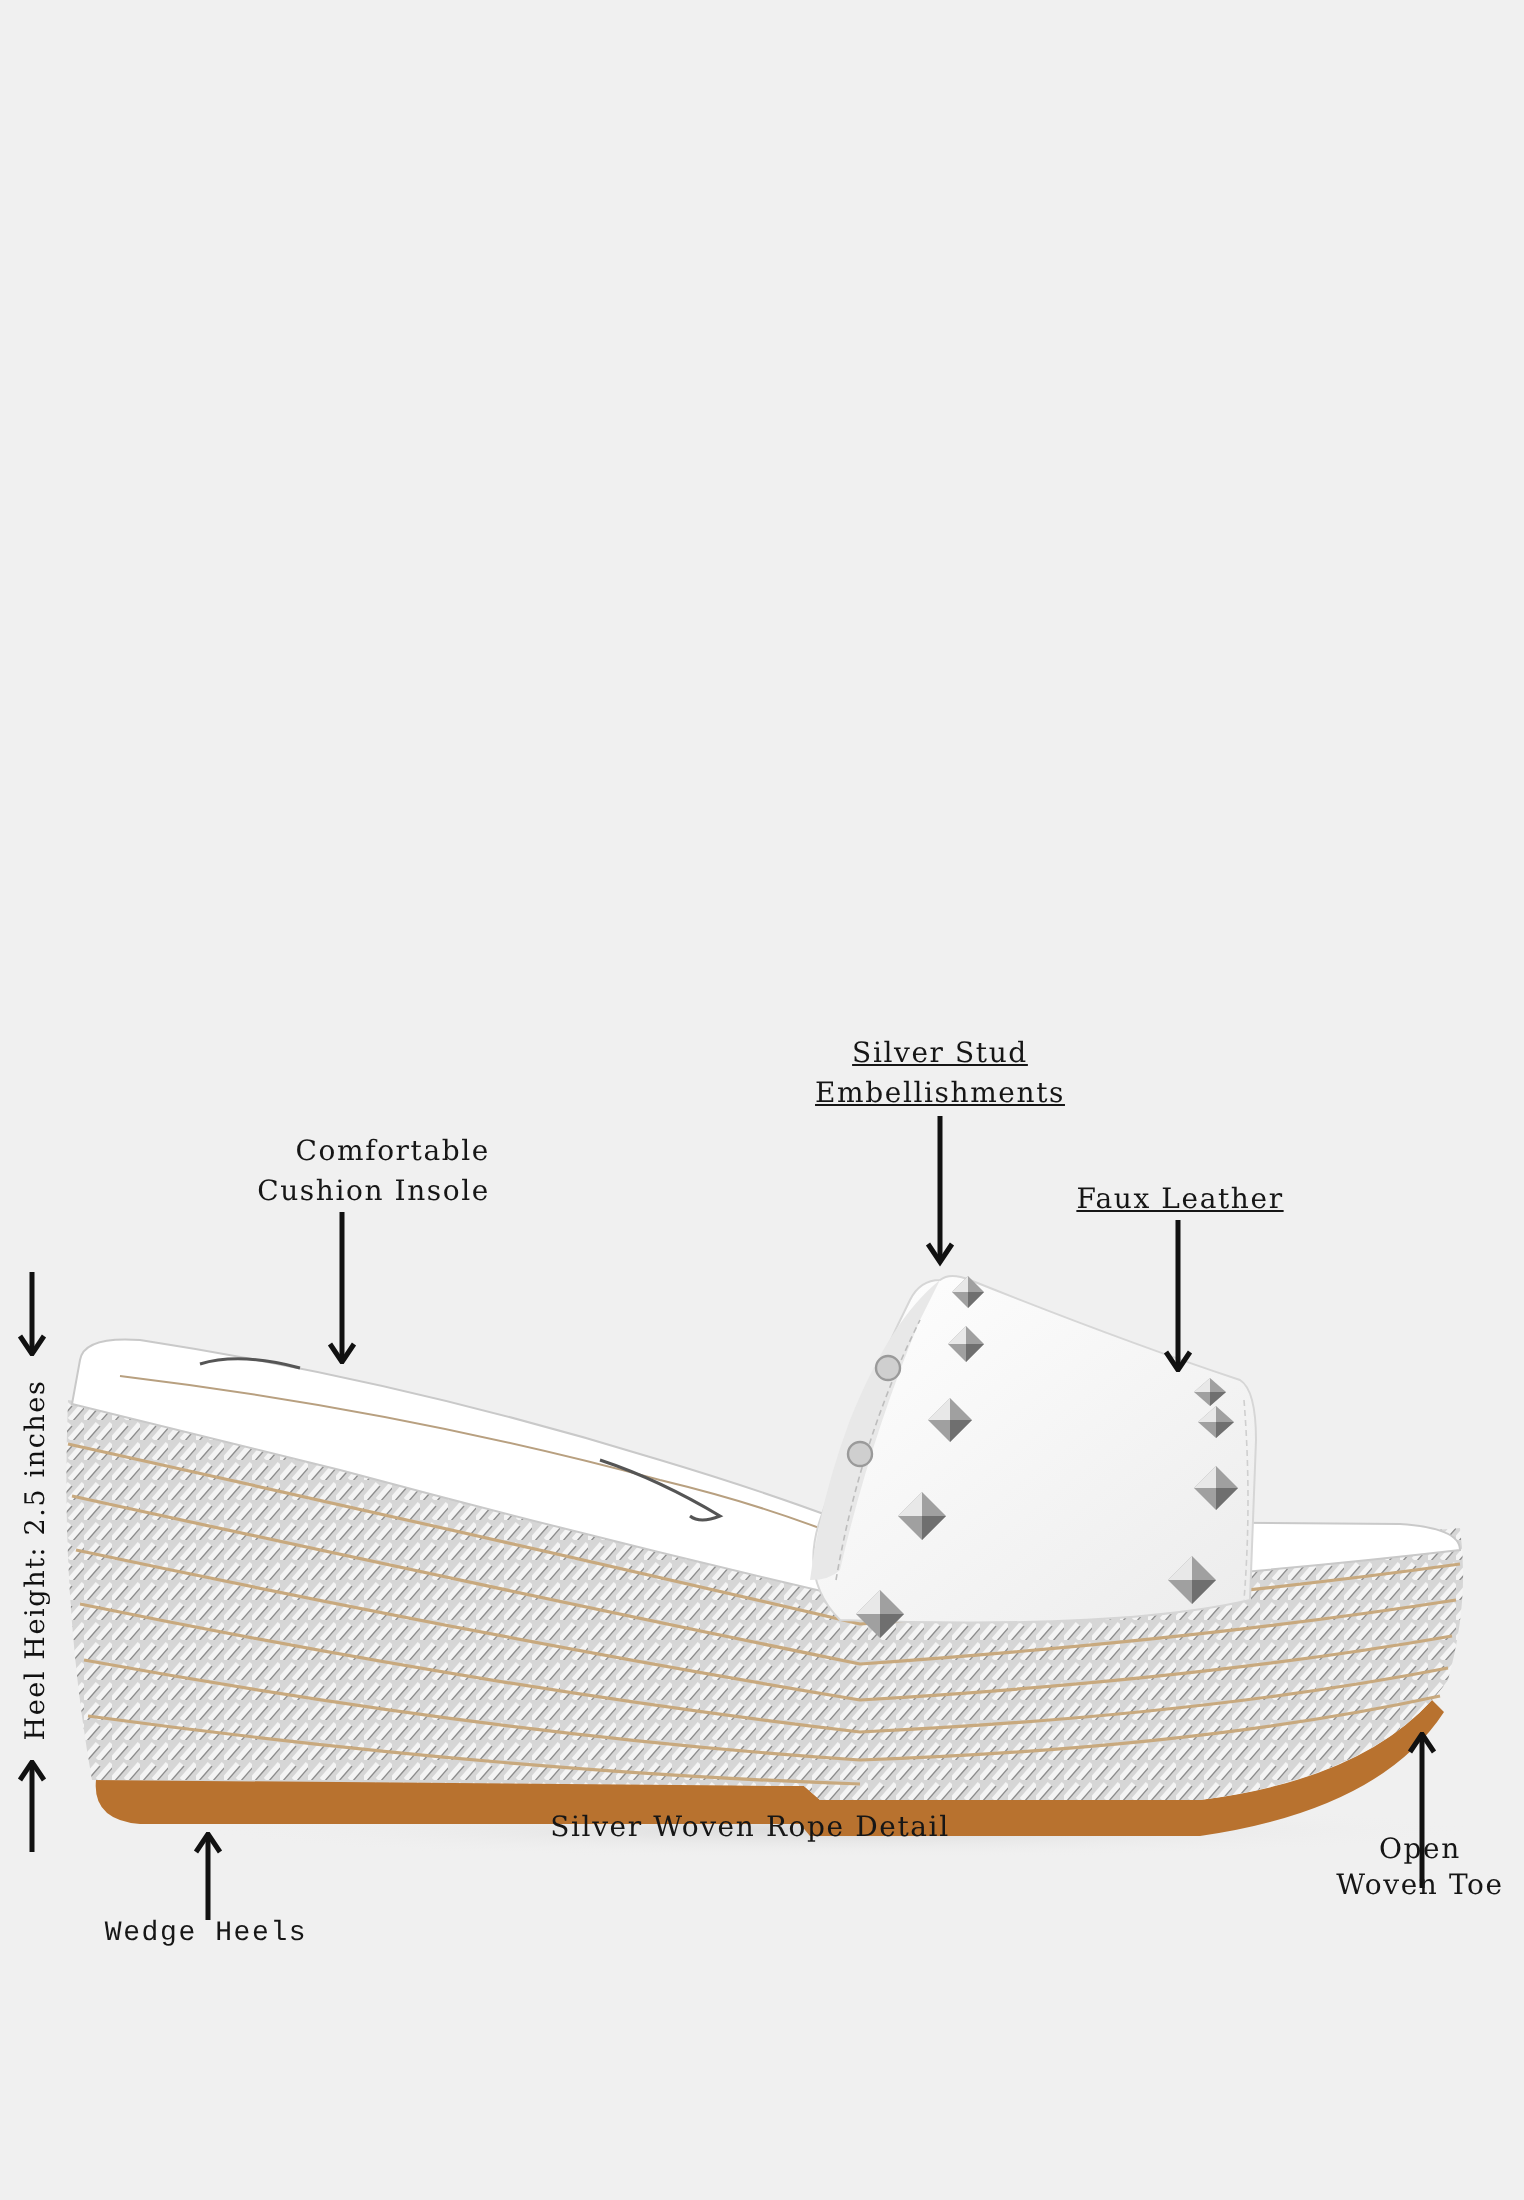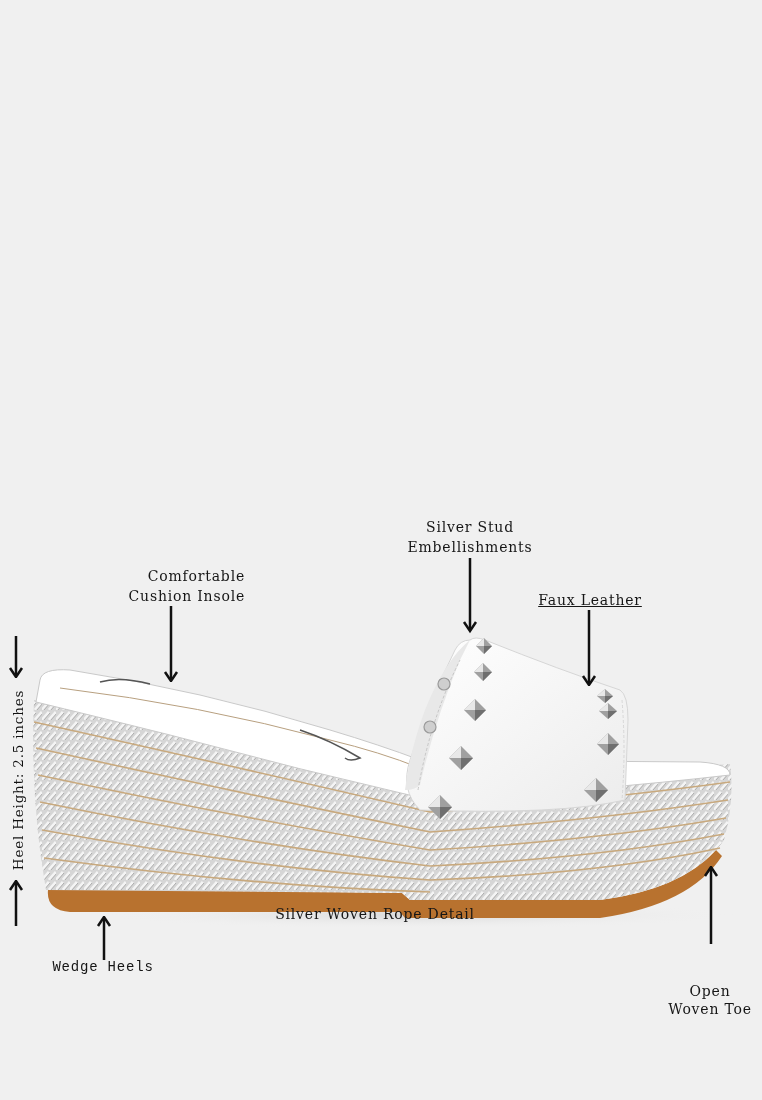--- a/index.html
+++ b/index.html
@@ -146,36 +146,36 @@
 </svg>
 <svg class="arrow" style="left:8px;top:636px" width="16" height="42" viewBox="0 0 16 42">
   <line x1="8" y1="0" x2="8" y2="40" stroke="#111" stroke-width="2.5"></line>
   <polyline points="2,32 8,41 14,32" fill="none" stroke="#111" stroke-width="2.5"></polyline>
 </svg>
 <svg class="arrow" style="left:8px;top:880px" width="16" height="46" viewBox="0 0 16 46">
   <line x1="8" y1="2" x2="8" y2="46" stroke="#111" stroke-width="2.5"></line>
   <polyline points="2,10 8,1 14,10" fill="none" stroke="#111" stroke-width="2.5"></polyline>
 </svg>
 
-<div class="label" style="left:390px;top:517px;width:160px;">
+<div class="label" style="left:390px;top:517px;width:160px;text-decoration:underline;">
   <div>Silver Stud</div>
   <div>Embellishments</div>
 </div>
 
 <div class="label" style="left:95px;top:566px;width:150px;text-align:right;">
   <div>Comfortable</div>
   <div>Cushion Insole</div>
 </div>
 
 <div class="label" style="left:520px;top:590px;width:140px;text-decoration:underline;">Faux Leather</div>
 
 <div class="vlabel">
   <span>Heel Height: 2.5 inches</span>
 </div>
 
 <div class="label" style="left:250px;top:904px;width:250px;">Silver Woven Rope Detail</div>
 
 <div class="label" style="left:38px;top:957px;width:130px;font-family:Liberation Mono, monospace;">Wedge Heels</div>
 
-<div class="label" style="left:660px;top:982px;width:100px;line-height:18px;">
+<div class="label" style="left:660px;top:916px;width:100px;line-height:18px;">
   <div>Open</div>
   <div>Woven Toe</div>
 </div>
 
 </body></html>

